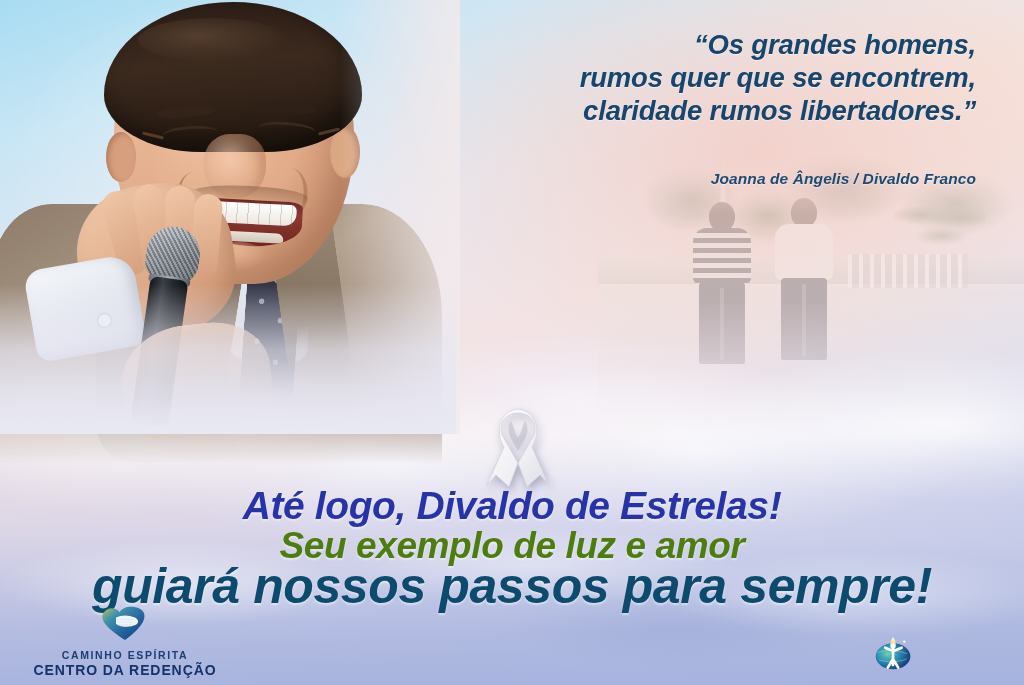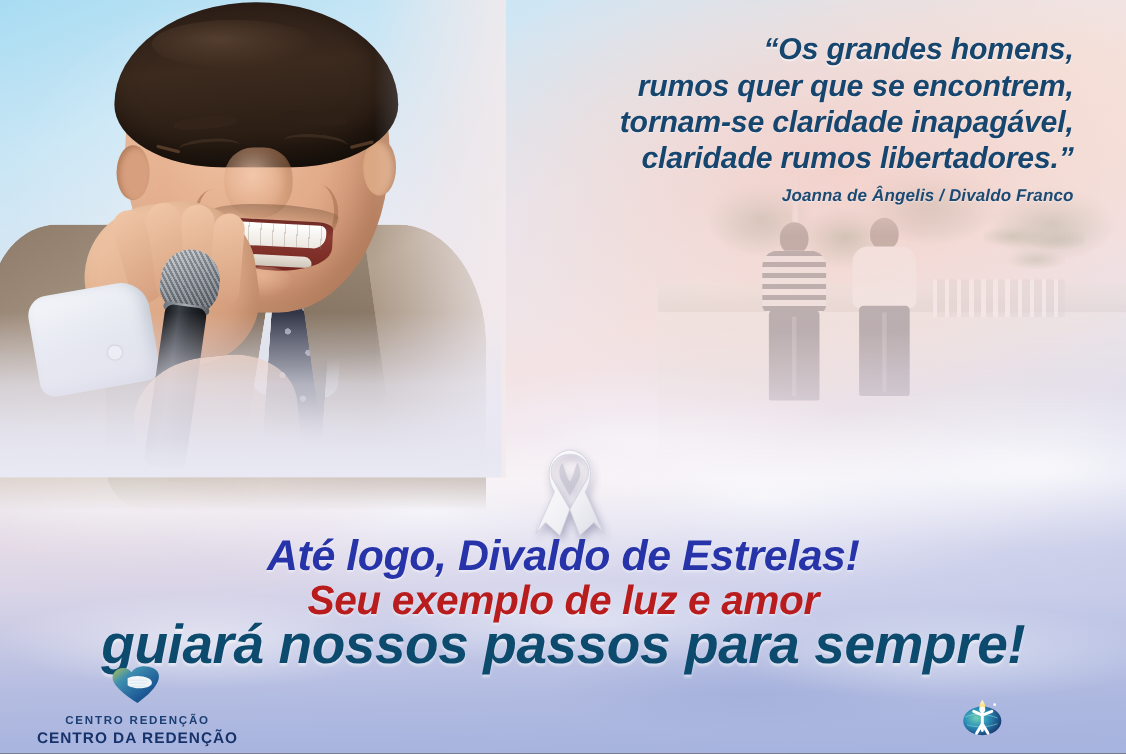--- a/index.html
+++ b/index.html
@@ -317,21 +317,21 @@
   .ribbon{position:absolute; left:478px; top:405px; width:80px; height:85px; filter:drop-shadow(2px 4px 4px rgba(90,90,130,0.45));}
 
   
   .headline{
     position:absolute; left:0; right:0; top:485px;
     text-align:center;
     font-style:italic; font-weight:bold;
     letter-spacing:-0.4px;
   }
   .headline .h1{display:block; font-size:39px; line-height:41px; color:#2733a8; text-shadow:0 2px 2px rgba(255,255,255,0.45);}
-  .headline .h2{display:block; font-size:37px; line-height:40px; color:#b91c1c; text-shadow:0 2px 2px rgba(255,255,255,0.45);}
+  .headline .h2{display:block; font-size:37px; line-height:40px; color:#4d7c0f; text-shadow:0 2px 2px rgba(255,255,255,0.45);}
   .headline .h3{display:block; font-size:50px; line-height:41px; color:#0c4a6e; text-shadow:0 2px 2px rgba(255,255,255,0.45);}
 
   
   .logo{position:absolute; bottom:6px; text-align:center;}
   .logo-left{left:14px; width:222px;}
   .logo-right{right:6px; width:250px;}
   .logo-mark{display:block; margin:0 auto 3px; }
   .logo-txt-small{
     display:block; font-size:10.5px; font-weight:bold; letter-spacing:1.6px;
     color:#1b3f74; line-height:13px;
@@ -417,21 +417,20 @@
     </div>
     <div class="hand2"></div>
 
     <div class="portrait-edge"></div>
     <div class="portrait-fade"></div>
   </div>
 
   <div class="quote">
     <span class="ln">“Os grandes homens,</span>
     <span class="ln">rumos quer que se encontrem,</span>
-    <span class="ln">tornam-se claridade inapagável,</span>
     <span class="ln">claridade rumos libertadores.”</span>
   </div>
   <div class="quote-credit">Joanna de Ângelis / Divaldo Franco</div>
 
   <div class="ribbon">
     <svg viewBox="0 0 80 85" width="80" height="85" aria-hidden="true">
       <defs>
         <linearGradient id="rg" x1="0" y1="0" x2="1" y2="1">
           <stop offset="0%" stop-color="#ffffff"></stop>
           <stop offset="55%" stop-color="#f2f2f6"></stop>
@@ -458,21 +457,21 @@
             <stop offset="28%" stop-color="#3f8fb0"></stop>
             <stop offset="70%" stop-color="#1d5a96"></stop>
             <stop offset="100%" stop-color="#143f73"></stop>
           </linearGradient>
         </defs>
         <path d="M30 40 C8 26 2 17 6 10 C10 3 20 3 24 9 C27 3 38 1 46 5 C56 10 54 23 30 40 Z" fill="url(#hg)"></path>
         <path d="M20 15 C26 12 34 12 41 15 C45 17 46 21 42 23 C36 26 26 26 20 22 Z" fill="#ffffff" opacity="0.93"></path>
         <path d="M21 17 L40 17 M21 20 L39 20 M22 23 L38 23" stroke="#cfe0ec" stroke-width="0.8" opacity="0.8"></path>
       </svg>
     </span>
-    <span class="logo-txt-small">CENTRO REDENÇÃO</span>
+    <span class="logo-txt-small">CAMINHO ESPÍRITA</span>
     <span class="logo-txt-big">CENTRO DA REDENÇÃO</span>
   </div>
 
   <div class="logo logo-right">
     <span class="logo-mark">
       <svg viewBox="0 0 60 46" width="52" height="40" aria-hidden="true">
         <defs>
           <radialGradient id="gl" cx="35%" cy="40%" r="70%">
             <stop offset="0%" stop-color="#6fd0b4"></stop>
             <stop offset="45%" stop-color="#2b8fb8"></stop>

